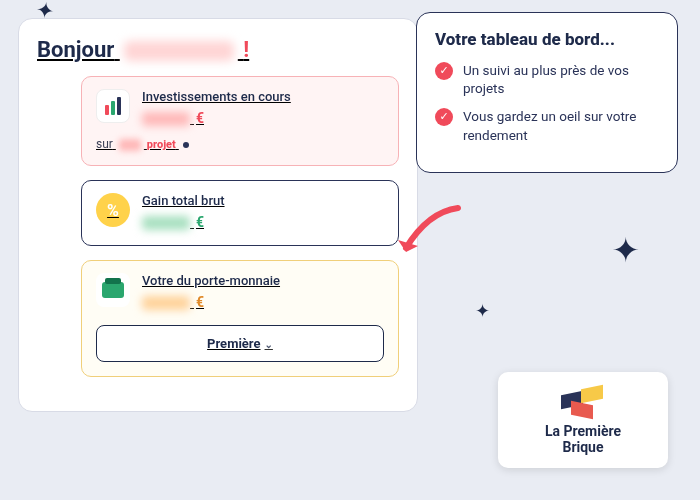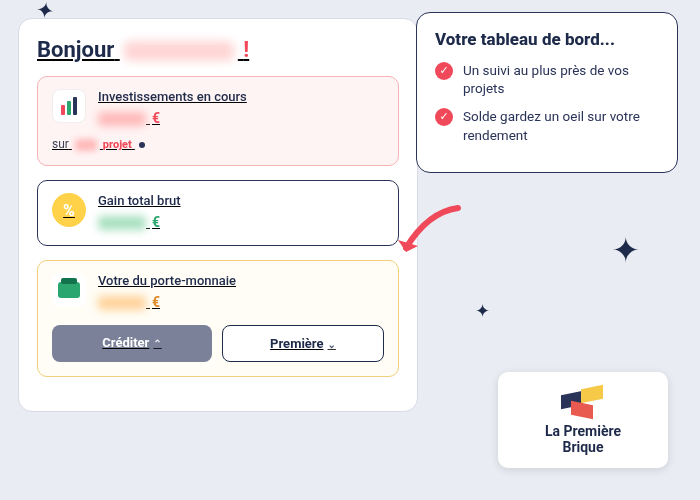--- a/index.html
+++ b/index.html
@@ -12,21 +12,21 @@
     background: #fff;
     border: 1px solid #d8dbe6;
     border-radius: 14px;
     padding: 18px 18px 20px 18px;
     text-decoration: underline;
   }
   .greeting { font-size: 22px; font-weight: 700; color: #1e2a4a; margin-bottom: 14px; }
   .greeting .blur-name { display:inline-block; width:110px; height:20px; background:#ffd5d5; filter: blur(5px); border-radius:6px; vertical-align:middle; margin:0 4px; }
   .greeting .bang { color:#f04a5a; }
 
-  .card { border-radius: 10px; padding: 12px 14px 14px 14px; margin-bottom: 14px; }
+  .card { border-radius: 10px; padding: 12px 14px 14px 14px; margin-bottom: 14px; margin-left: 44px; }
   .card-invest { background: #fff4f4; border: 1.5px solid #f7b2b6; }
   .card-gain   { background: #fff; border: 1.5px solid #2a3358; }
   .card-wallet { background: #fffdf5; border: 1.5px solid #f0cf7a; }
 
   .card-row { display:flex; align-items:flex-start; gap:12px; }
   .icon-box { width:34px; height:34px; border-radius:8px; display:flex; align-items:center; justify-content:center; flex-shrink:0; }
   .icon-invest { background:#fff; border:1px solid #eee; }
   .icon-gain   { background:#ffd24a; color:#fff; font-weight:700; border-radius:50%; }
   .icon-wallet { background:#fff; }
 
@@ -160,40 +160,37 @@
       </div>
       <div>
         <div class="card-title">Votre du porte-monnaie</div>
         <div style="margin-top:4px">
           <span class="blur-amount amt-orange"></span>
           <span class="euro euro-orange">€</span>
         </div>
       </div>
     </div>
     <div class="btn-row">
-      <div class="btn btn-credit">
-        <span>Créditer</span><span class="arrow-sm">⌃</span>
-      </div>
       <div class="btn btn-debit">
         <span>Première</span><span class="arrow-sm">⌄</span>
       </div>
     </div>
   </div>
 </div>
 
 <div class="callout">
   <h2>Votre tableau de bord...</h2>
   <ul>
     <li>
       <span class="check">✓</span>
       <span>Un suivi au plus près de vos projets</span>
     </li>
     <li>
       <span class="check">✓</span>
-      <span>Solde gardez un oeil sur votre rendement</span>
+      <span>Vous gardez un oeil sur votre rendement</span>
     </li>
   </ul>
 </div>
 
 <svg class="pointer-arrow" width="80" height="70">
   <path d="M70 8 Q 40 12 18 48" stroke="#f04a5a" stroke-width="6" fill="none" stroke-linecap="round"></path>
   <path d="M10 40 L18 52 L30 46 Z" fill="#f04a5a"></path>
 </svg>
 
 <span class="sparkle sp2">✦</span>

